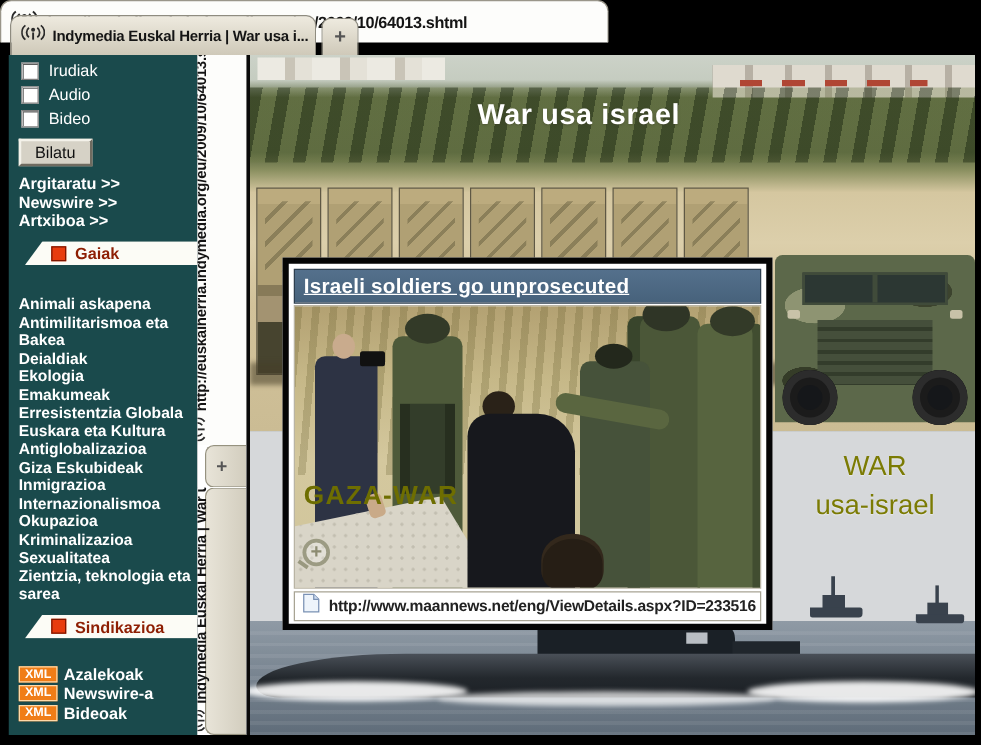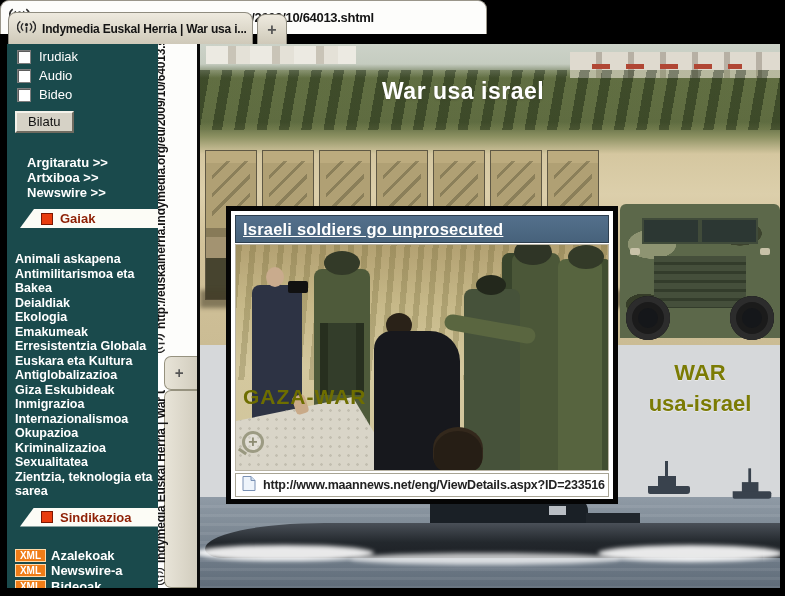--- a/index.html
+++ b/index.html
@@ -24,21 +24,21 @@
 
   
   #sidebar { position:absolute; left:7px; top:44px; width:151px; height:544px; background:#1a4a4c; overflow:hidden; }
   .filter-row { display:flex; align-items:center; gap:8px; height:19px; padding-left:10px; }
   #sidebar .filters { padding-top:3px; }
   .checkbox { width:14px; height:14px; background:#fff; border:1px solid #7d7d7d;
               box-shadow:inset 1px 1px 0 #5d5d5d; }
   .filter-label { color:#fff; font-size:13px; }
   #search-btn { margin:7px 0 0 8px; background:#d6d2c6; color:#111; font-size:13px;
                 border:2px solid; border-color:#f4f2ea #6f6b60 #6f6b60 #f4f2ea; padding:1px 11px 2px; }
-  .nav-links { margin-top:22px; padding-left:20px; }
+  .nav-links { margin-top:6px; padding-left:8px; }
   .nav-link { color:#fff; font-weight:bold; font-size:13px; line-height:15px; cursor:pointer; }
   .banner { position:relative; margin:9px 0 0 13px; height:19px; background:#fcfcf6;
             clip-path:polygon(14px 0,100% 0,100% 100%,0 100%);
             display:flex; align-items:center; gap:7px; padding-left:21px; }
   .banner-square { width:12px; height:12px; background:#e83c0e; border:1px solid #7e1600; }
   .banner-title { color:#8e1f04; font-weight:bold; font-size:13px; }
   .topics { margin-top:24px; padding:0 2px 0 8px; }
   .topic { color:#fff; font-weight:bold; font-size:12.5px; line-height:14.5px; cursor:pointer; }
   .feeds { margin-top:21px; padding-left:8px; }
   .feed-row { display:flex; align-items:center; height:15.5px; cursor:pointer; }
@@ -96,21 +96,21 @@
     background:repeating-linear-gradient(180deg,#454f3b 0 6px,#333c2b 6px 9px); }
   .headlight { position:absolute; top:44px; width:10px; height:7px; background:#c8c2a8; border-radius:2px; }
   .wheel { position:absolute; top:92px; width:44px; height:44px; border-radius:50%; background:#15171a;
     box-shadow:inset 0 0 0 6px #2c2c2c, inset 0 0 0 12px #1b1b1b; }
 
   #sea-photo { position:absolute; left:0; top:301px; width:580px; height:243px; overflow:hidden;
     background:linear-gradient(180deg,#d6d8da 0 152px,#8f9aa5 152px,#5f6c79 100%); }
   .sea-texture { position:absolute; left:0; top:160px; width:580px; height:83px;
     background:repeating-linear-gradient(180deg,rgba(255,255,255,.07) 0 3px,transparent 3px 9px); }
   .sea-caption { position:absolute; left:420px; top:12px; width:160px; text-align:center;
-    color:#7b7b04; font-weight:bold; font-size:22px; line-height:31px; text-shadow:0 1px 1px rgba(255,255,255,.5); }
+    color:#7b7b04; font-weight:normal; font-size:22px; line-height:31px; text-shadow:0 1px 1px rgba(255,255,255,.5); }
   .warship { position:absolute; }
   .warship .hull { width:42px; height:8px; background:#39424d; border-radius:0 2px 3px 2px; }
   .warship .superstructure { width:18px; height:11px; background:#39424d; margin:0 0 -1px 10px; }
   .warship .mast { width:3px; height:16px; background:#39424d; margin:0 0 -1px 17px; }
   #warship-1 { left:448px; top:116px; }
   #warship-2 { left:531px; top:122px; transform:scale(.92); }
   #sub-hull { position:absolute; left:5px; top:178px; width:575px; height:35px;
     background:linear-gradient(180deg,#4a5058,#23282d 55%,#1c2025);
     border-top-left-radius:130px 28px; border-bottom-left-radius:20px 10px; }
   #sub-sail { position:absolute; left:230px; top:153px; width:158px; height:44px; background:#1a2026;
@@ -225,22 +225,22 @@
         <span class="filter-label">Audio</span>
       </div>
       <div class="filter-row">
         <span class="checkbox"></span>
         <span class="filter-label">Bideo</span>
       </div>
     </div>
     <button id="search-btn">Bilatu</button>
     <div class="nav-links">
       <div class="nav-link">Argitaratu &gt;&gt;</div>
+      <div class="nav-link">Newswire &gt;&gt;</div>
       <div class="nav-link">Artxiboa &gt;&gt;</div>
-      <div class="nav-link">Newswire &gt;&gt;</div>
     </div>
     <div class="banner">
       <span class="banner-square"></span>
       <span class="banner-title">Gaiak</span>
     </div>
     <div class="topics">
       <div class="topic">Animali askapena</div>
       <div class="topic">Antimilitarismoa eta Bakea</div>
       <div class="topic">Deialdiak</div>
       <div class="topic">Ekologia</div>

